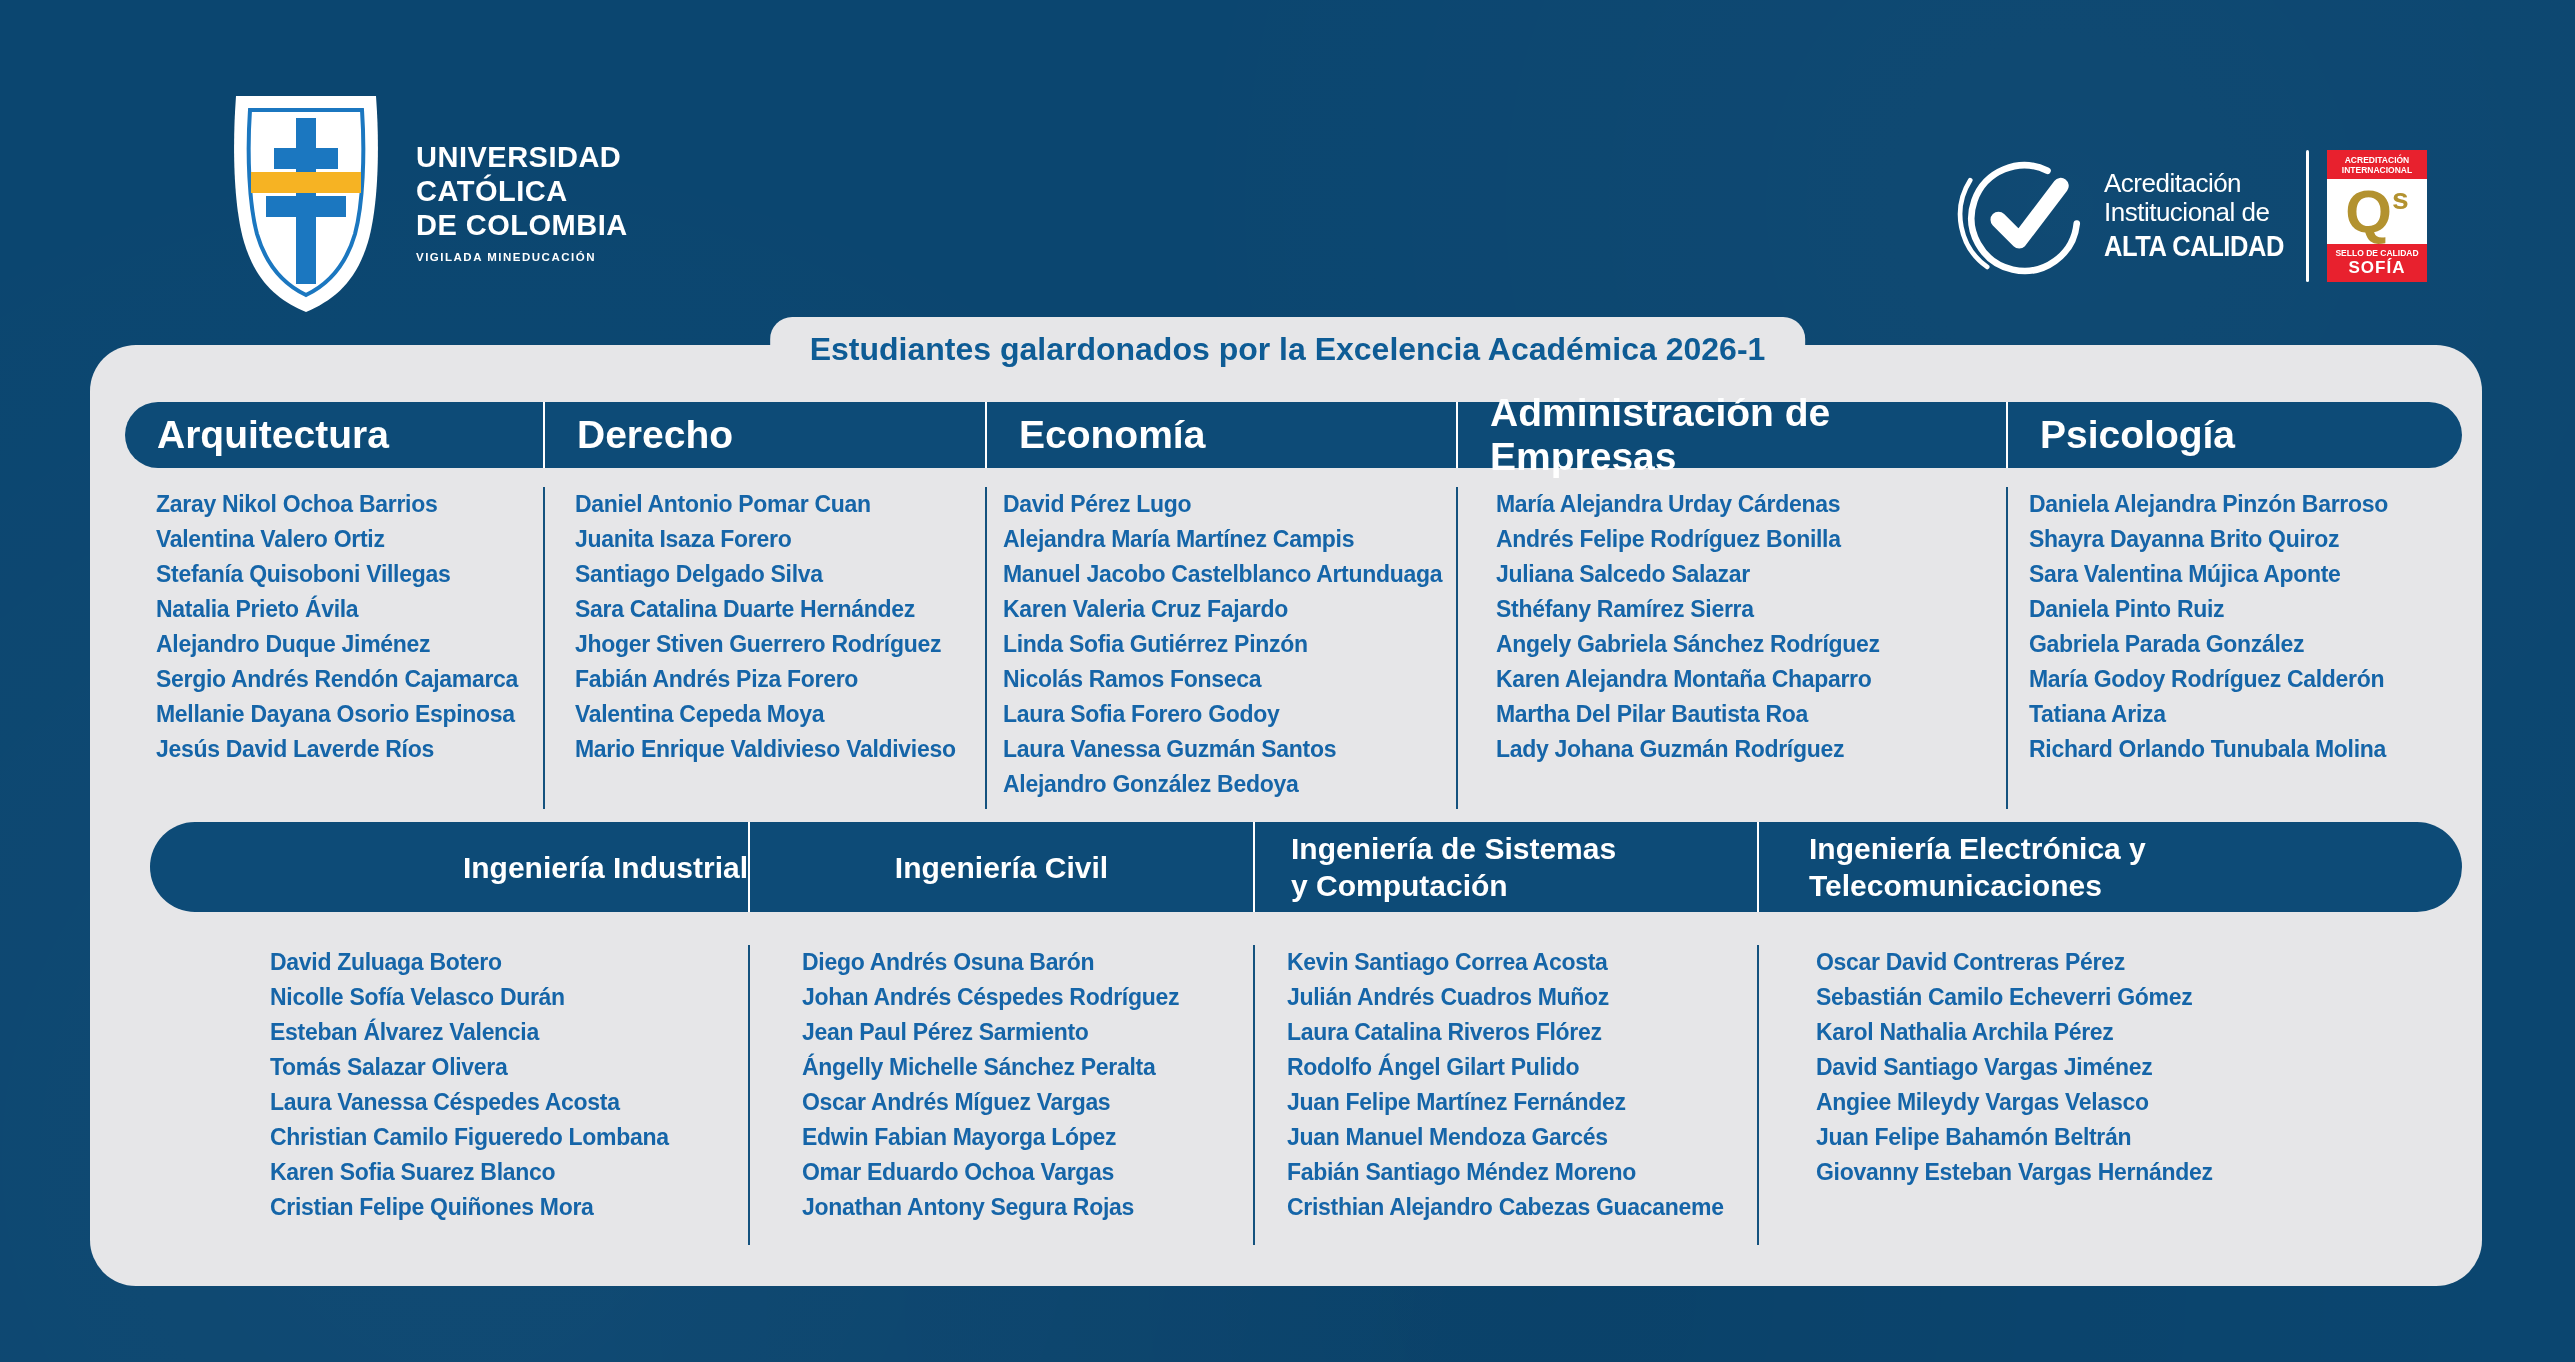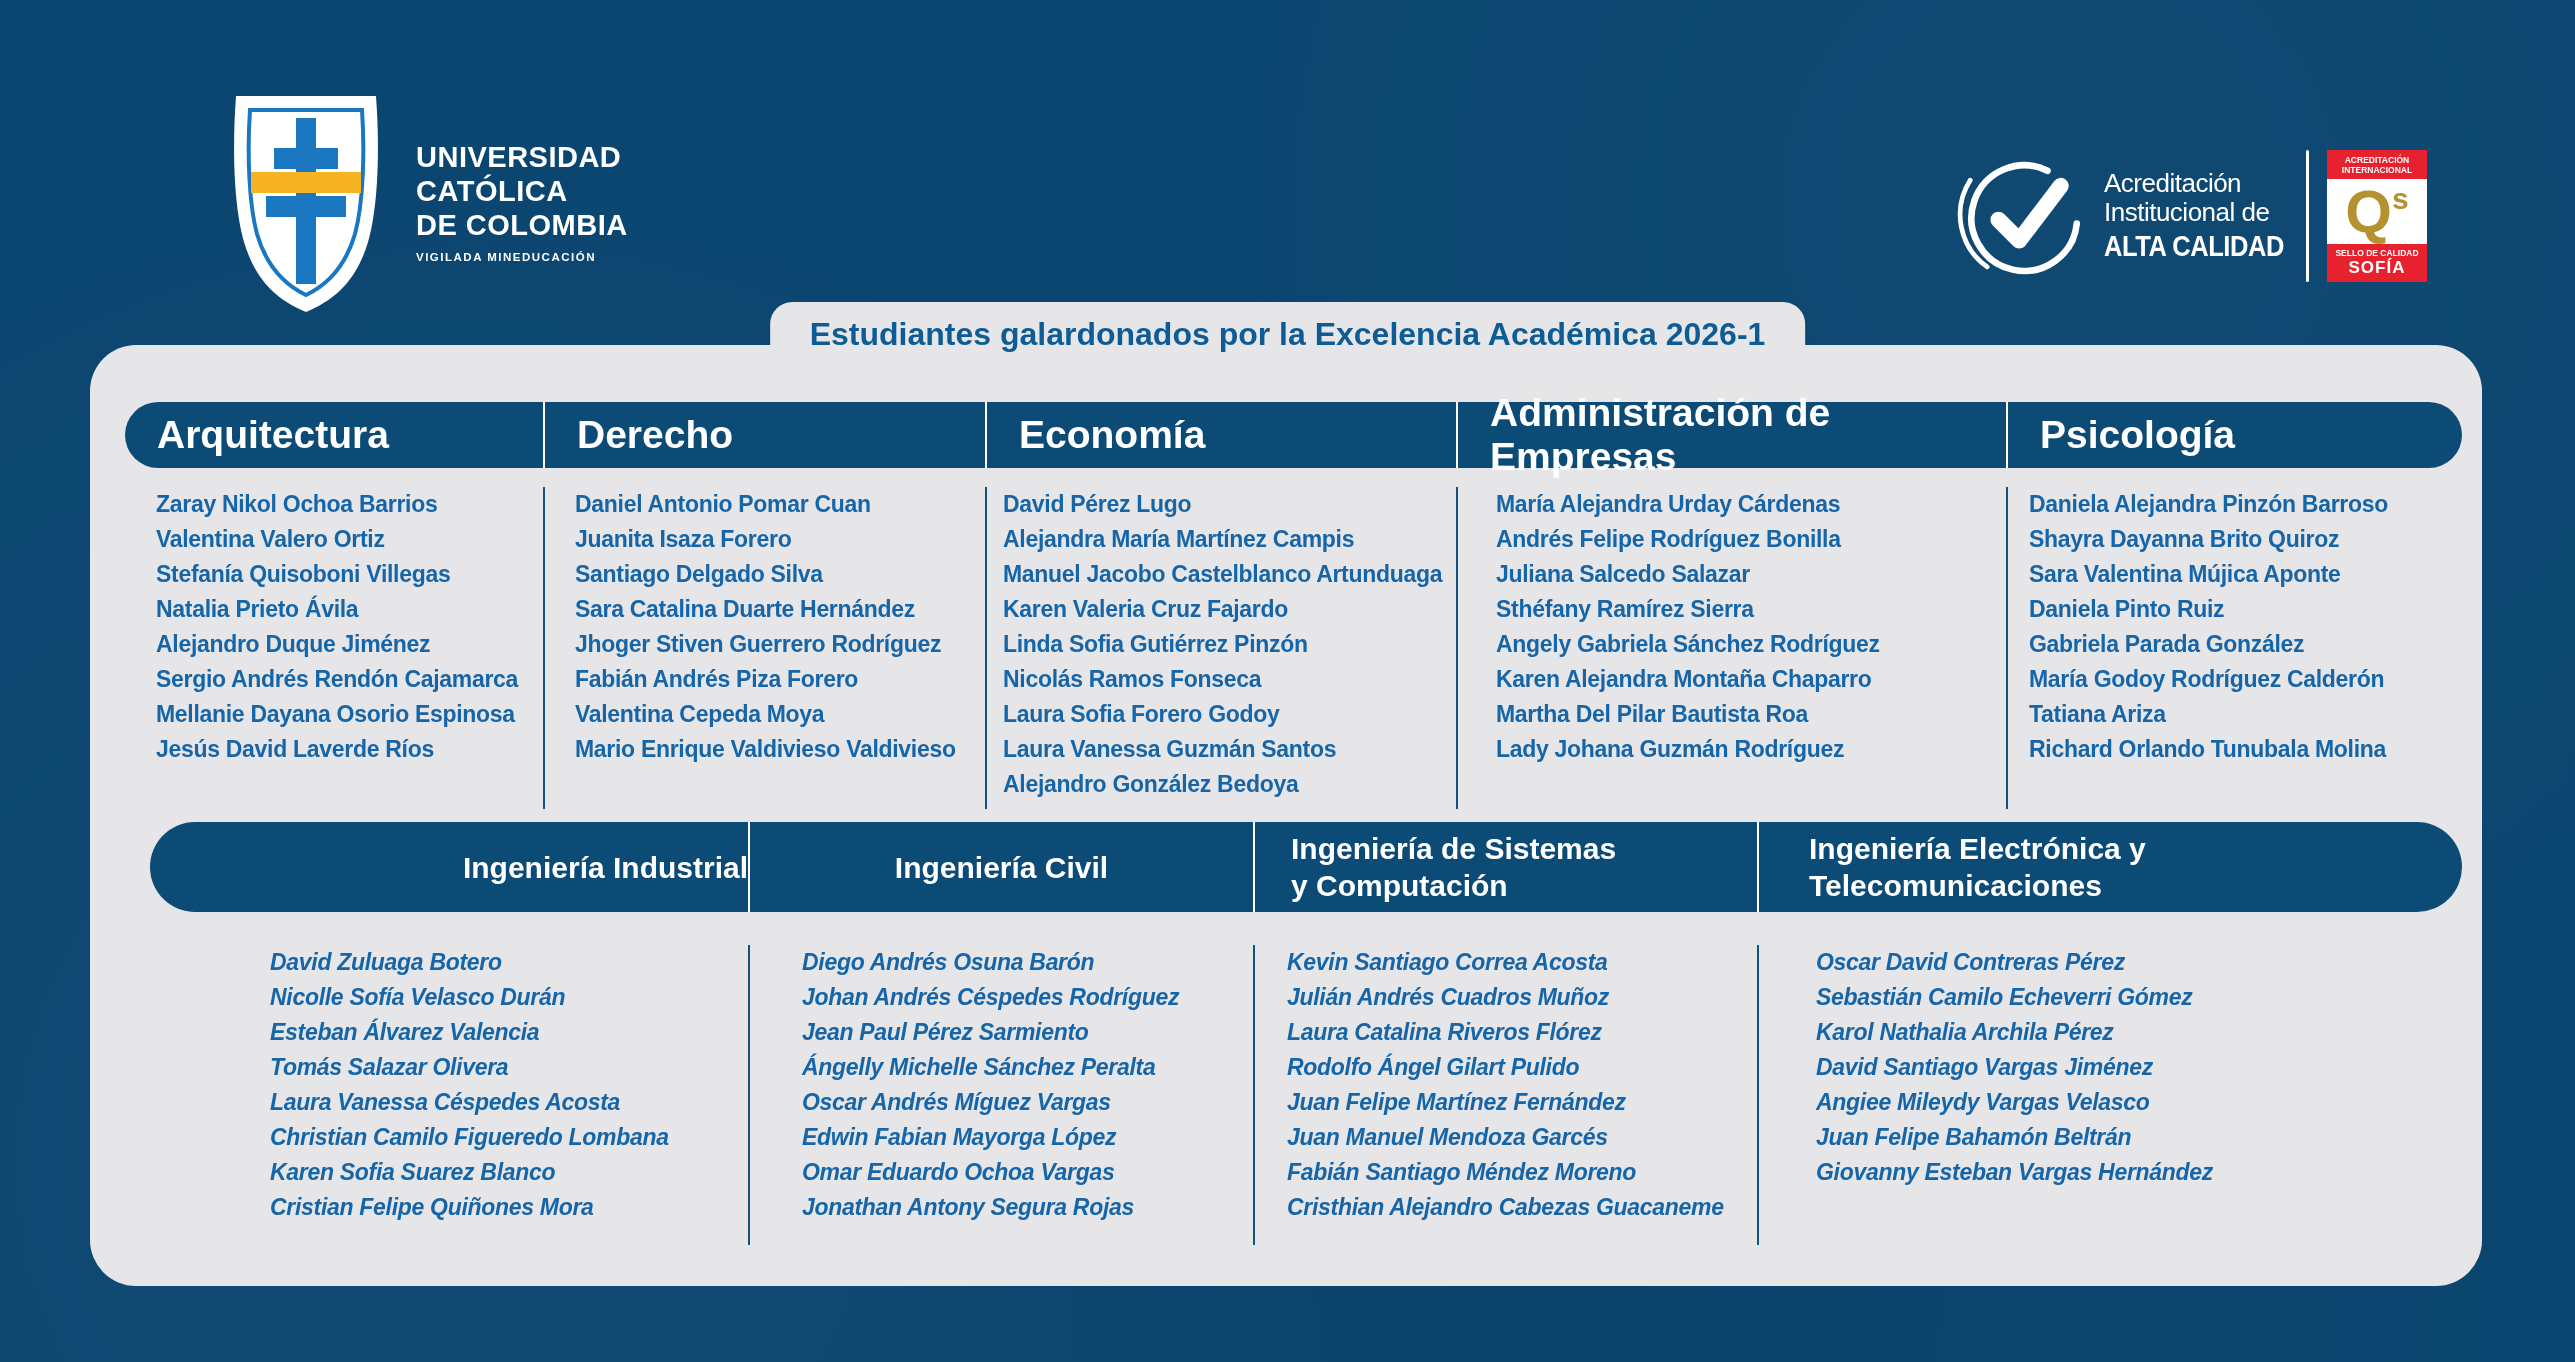--- a/index.html
+++ b/index.html
@@ -32,21 +32,21 @@
   .qs-top { background:#e8212e; color:#fff; font-size:8.5px; font-weight:700; text-align:center;
             padding:5px 2px 4px; line-height:10px; }
   .qs-mid { flex:1; display:flex; align-items:center; justify-content:center; color:#b3922f; }
   .q-letter { font-size:60px; font-weight:700; line-height:1; }
   .s-letter { font-size:30px; font-weight:700; margin-top:-26px; }
   .qs-bottom { background:#e8212e; color:#fff; text-align:center; padding:4px 2px 5px; }
   .qs-b1 { font-size:8.5px; font-weight:700; line-height:10px; }
   .qs-b2 { font-size:17px; font-weight:700; line-height:19px; letter-spacing:1px; }
 
   
-  .title-tab { position:absolute; top:302px; left:50%; transform:translateX(-50%);
+  .title-tab { position:absolute; top:317px; left:50%; transform:translateX(-50%);
                background:#e6e6e8; border-radius:22px 22px 0 0; height:64px;
                padding:0 40px; display:flex; align-items:center; z-index:2; }
   .title-text { font-size:32px; font-weight:700; color:#0e5c95; white-space:nowrap; }
   .panel { position:absolute; left:90px; top:345px; width:2392px; height:941px;
            background:#e6e6e8; border-radius:46px; z-index:1; }
 
   
   .bar { position:absolute; background:#0d4b77; display:flex; color:#fff; }
   .bar1 { left:35px; top:57px; width:2337px; height:66px; border-radius:33px; }
   .bar2 { left:60px; top:477px; width:2312px; height:90px; border-radius:45px; }
@@ -56,21 +56,21 @@
   .s1{width:418px;} .s2{width:442px;} .s3{width:471px;} .s4{width:550px;} .s5{width:456px;}
   .bar2 .seg { font-size:30px; line-height:37px; }
   .t1{width:598px; justify-content:flex-end;} .t2{width:505px; justify-content:center;}
   .t3{width:504px; padding-left:36px;} .t4{width:705px; padding-left:50px;}
 
   
   .names { position:absolute; display:flex; }
   .names1 { left:35px; top:142px; }
   .names2 { left:60px; top:600px; }
   .col { height:322px; }
-  .names2 .col { height:300px;font-style:italic; }
+  .names2 .col { height:300px; }
   .col + .col { border-left:2px solid #14527e; }
   .names1 .c1{width:418px; padding-left:31px;}
   .names1 .c2{width:442px; padding-left:30px;}
   .names1 .c3{width:471px; padding-left:16px;}
   .names1 .c4{width:550px; padding-left:38px;}
   .names1 .c5{width:456px; padding-left:21px;}
   .names2 .c1{width:598px; padding-left:120px;}
   .names2 .c2{width:505px; padding-left:52px;}
   .names2 .c3{width:504px; padding-left:32px;}
   .names2 .c4{width:705px; padding-left:57px;}

